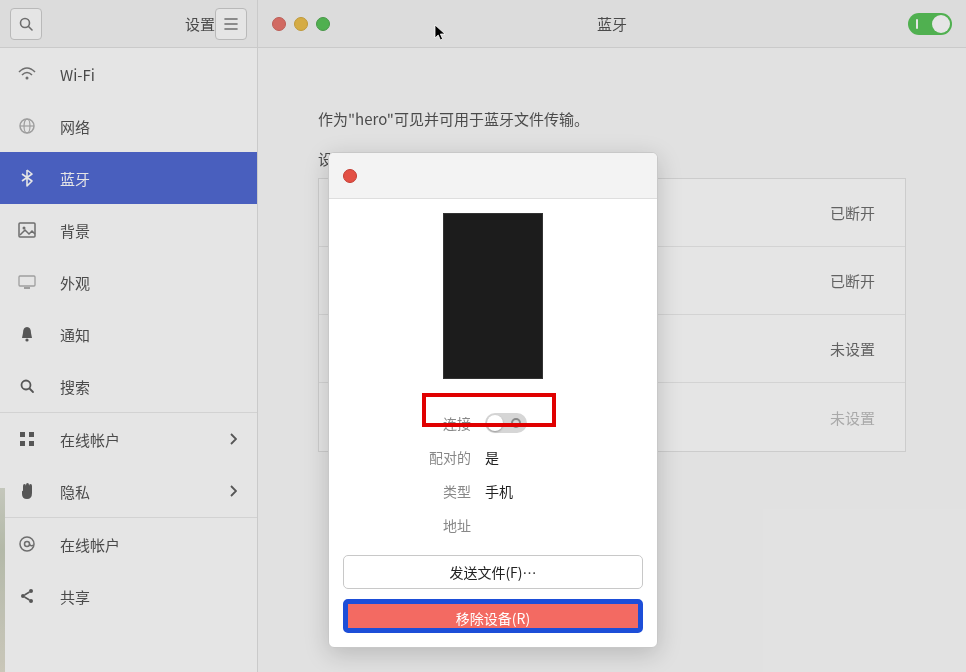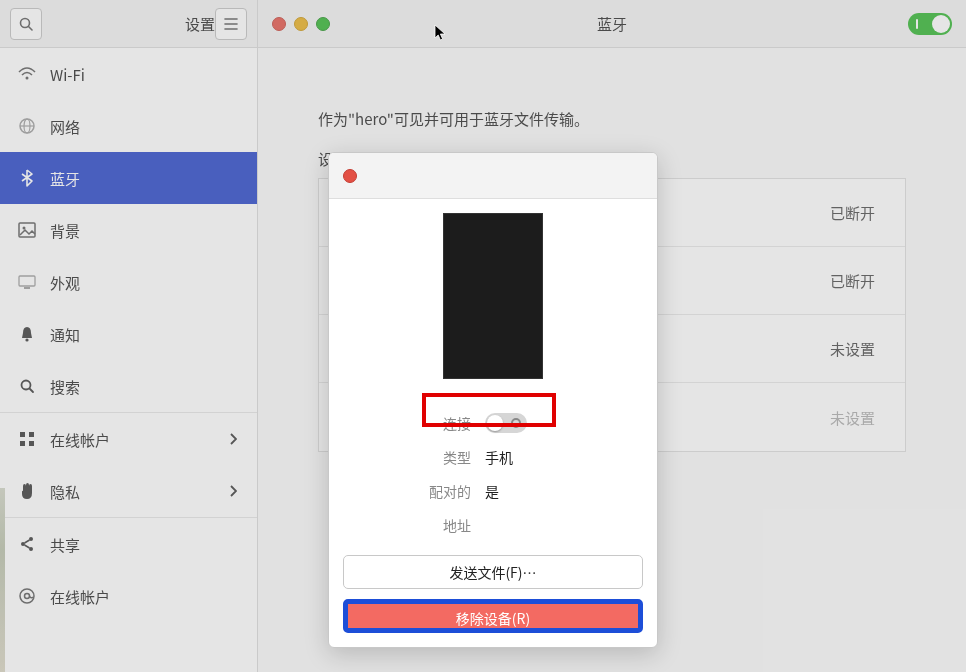--- a/index.html
+++ b/index.html
@@ -49,21 +49,21 @@
   
   .cursor { position: absolute; left: 434px; top: 24px; z-index: 30; color: #000; }
 
   
   .sidebar {
     position: absolute; left: 0; top: 48px; width: 258px; bottom: 0;
     background: #fff; border-right: 1px solid #d8d8d8; overflow-y: auto;
   }
   .side-item {
     display: flex; align-items: center; height: 52px; padding-left: 18px;
-    font-size: 15px; color: #222; gap: 14px; position: relative;
+    font-size: 15px; color: #222; gap: 24px; position: relative;
   }
   .side-item.selected { background: #203fc8; color: #fff; }
   .side-item.selected .side-icon svg { stroke: #fff; fill: #fff; }
   .side-item .chev { position: absolute; right: 20px; }
   .side-icon { width: 18px; display: flex; align-items: center; justify-content: center; color: #5a5a5a; }
   .side-item.selected .side-icon { color: #fff; }
   .side-sep { height: 1px; background: #e4e4e4; margin: 0; }
   .photo-strip { position: absolute; left: 0; top: 440px; bottom: 0; width: 5px;
     background: linear-gradient(#d0d4c4, #b8c0a8, #c8cab6, #d8d4c0); }
 
@@ -291,40 +291,40 @@
       <svg width="8" height="12" viewBox="0 0 8 12">
           <path d="M2 1 L7 6 L2 11" fill="none" stroke="#333" stroke-width="1.8"></path>
         </svg>
     </span>
   </div>
 
   <div class="side-sep"></div>
 
   <div class="side-item">
     <span class="side-icon">
+      <svg width="18" height="18" viewBox="0 0 18 18">
+          <circle cx="9" cy="9" r="7" fill="none" stroke="#555" stroke-width="1.5"></circle>
+          <circle cx="9" cy="9" r="2.5" fill="none" stroke="#555" stroke-width="1.5"></circle>
+          <path d="M11.5 9 Q13 12 15 10" fill="none" stroke="#555" stroke-width="1.5"></path>
+        </svg>
+    </span>
+    <span>在线帐户</span>
+  </div>
+
+  <div class="side-item">
+    <span class="side-icon">
       <svg width="16" height="16" viewBox="0 0 16 16">
           <circle cx="4" cy="8" r="2" fill="#333"></circle>
           <circle cx="12" cy="3" r="2" fill="#333"></circle>
           <circle cx="12" cy="13" r="2" fill="#333"></circle>
           <line x1="5.5" y1="7" x2="10.5" y2="4" stroke="#333" stroke-width="1.5"></line>
           <line x1="5.5" y1="9" x2="10.5" y2="12" stroke="#333" stroke-width="1.5"></line>
         </svg>
     </span>
     <span>共享</span>
-  </div>
-
-  <div class="side-item">
-    <span class="side-icon">
-      <svg width="18" height="18" viewBox="0 0 18 18">
-          <circle cx="9" cy="9" r="7" fill="none" stroke="#555" stroke-width="1.5"></circle>
-          <circle cx="9" cy="9" r="2.5" fill="none" stroke="#555" stroke-width="1.5"></circle>
-          <path d="M11.5 9 Q13 12 15 10" fill="none" stroke="#555" stroke-width="1.5"></path>
-        </svg>
-    </span>
-    <span>在线帐户</span>
   </div>
 
   <div class="photo-strip"></div>
 </div>
 
 <div class="main-pane">
   <div class="visibility-text">作为"hero"可见并可用于蓝牙文件传输。</div>
   <div class="devices-label">设</div>
   <div class="devices-box">
     <div class="dev-row">
@@ -354,26 +354,26 @@
       <div class="prop-row">
         <div class="prop-label">连接</div>
         <div class="prop-value">
           <div class="mini-toggle">
             <span class="knob"></span>
               <span class="ring"></span>
           </div>
         </div>
       </div>
       <div class="prop-row">
+        <div class="prop-label">配对的</div>
+        <div class="prop-value">是</div>
+      </div>
+      <div class="prop-row">
         <div class="prop-label">类型</div>
         <div class="prop-value">手机</div>
-      </div>
-      <div class="prop-row">
-        <div class="prop-label">配对的</div>
-        <div class="prop-value">是</div>
       </div>
       <div class="prop-row">
         <div class="prop-label">地址</div>
         <div class="prop-value"></div>
       </div>
     </div>
   </div>
 
   <div class="hl-box"></div>
 

